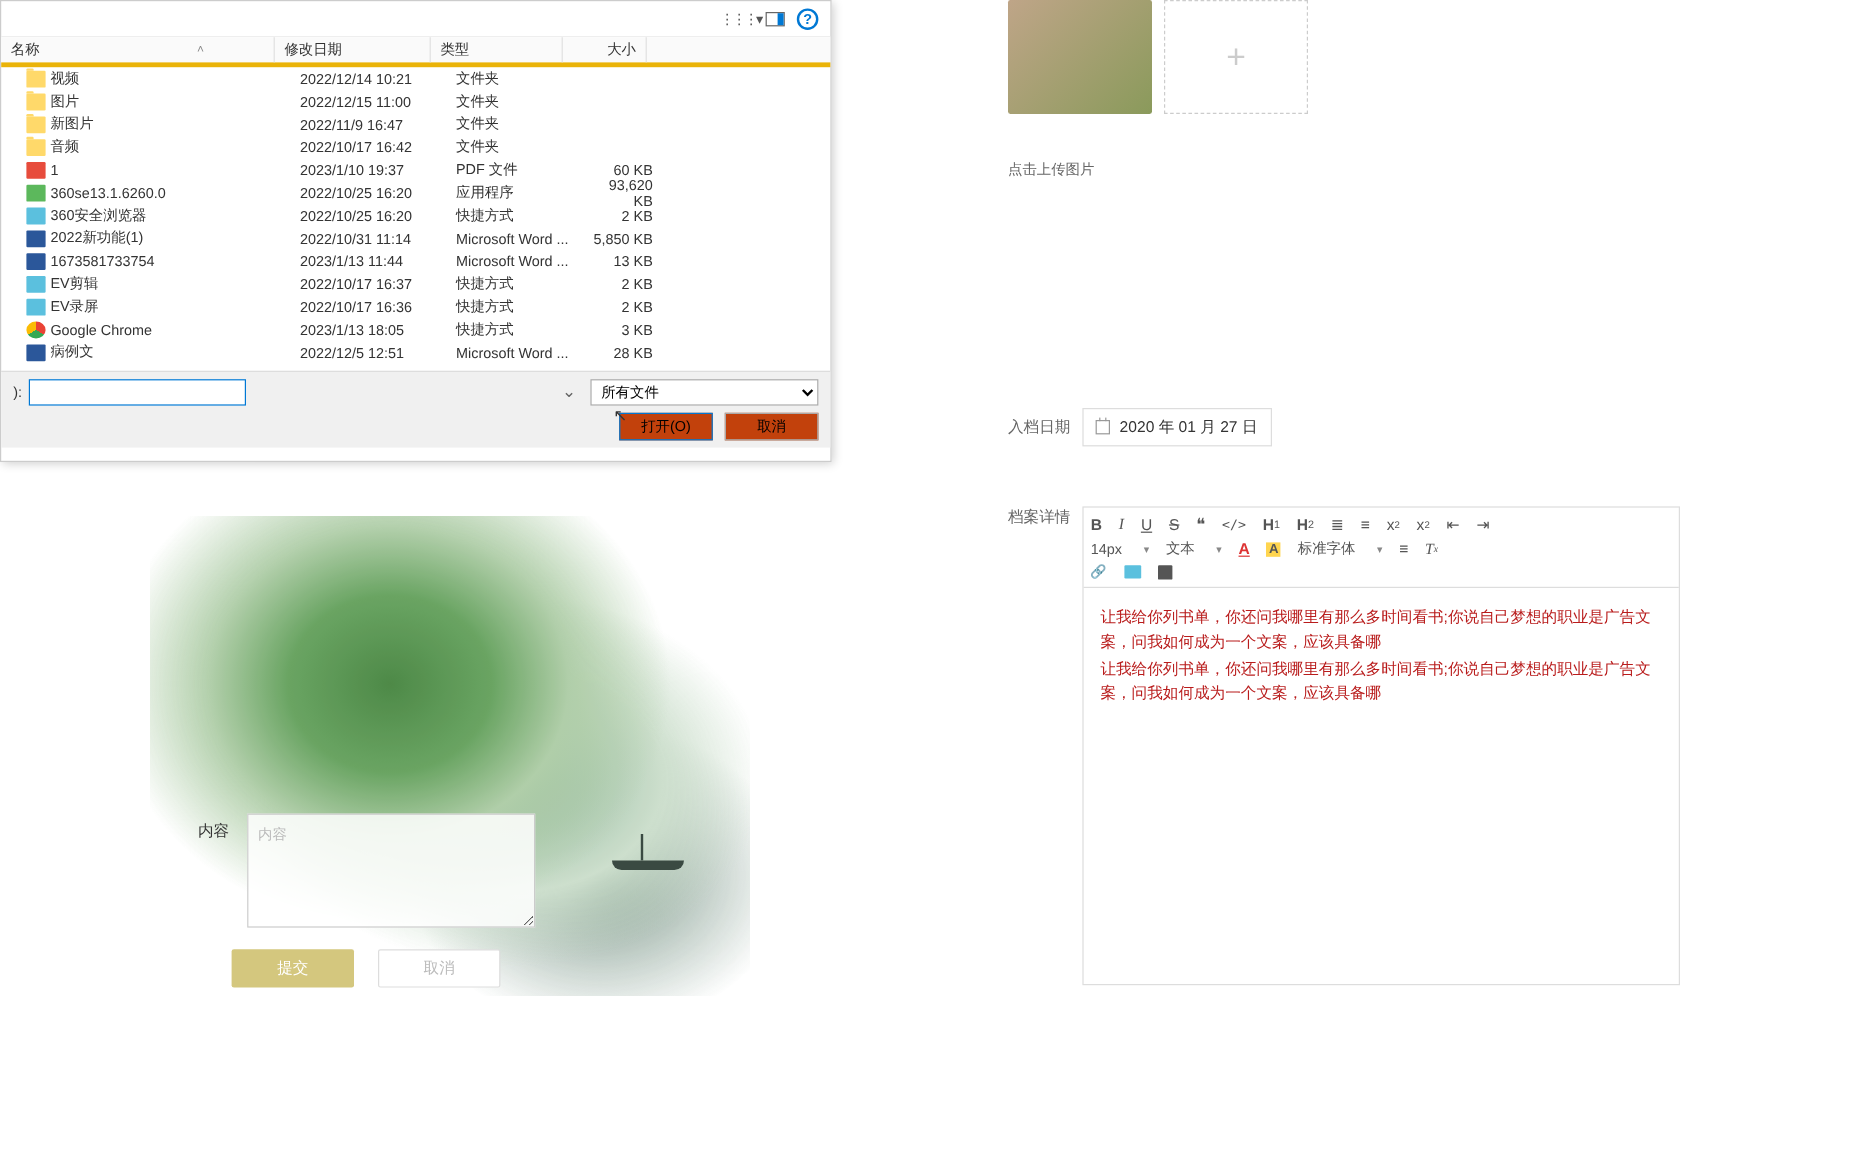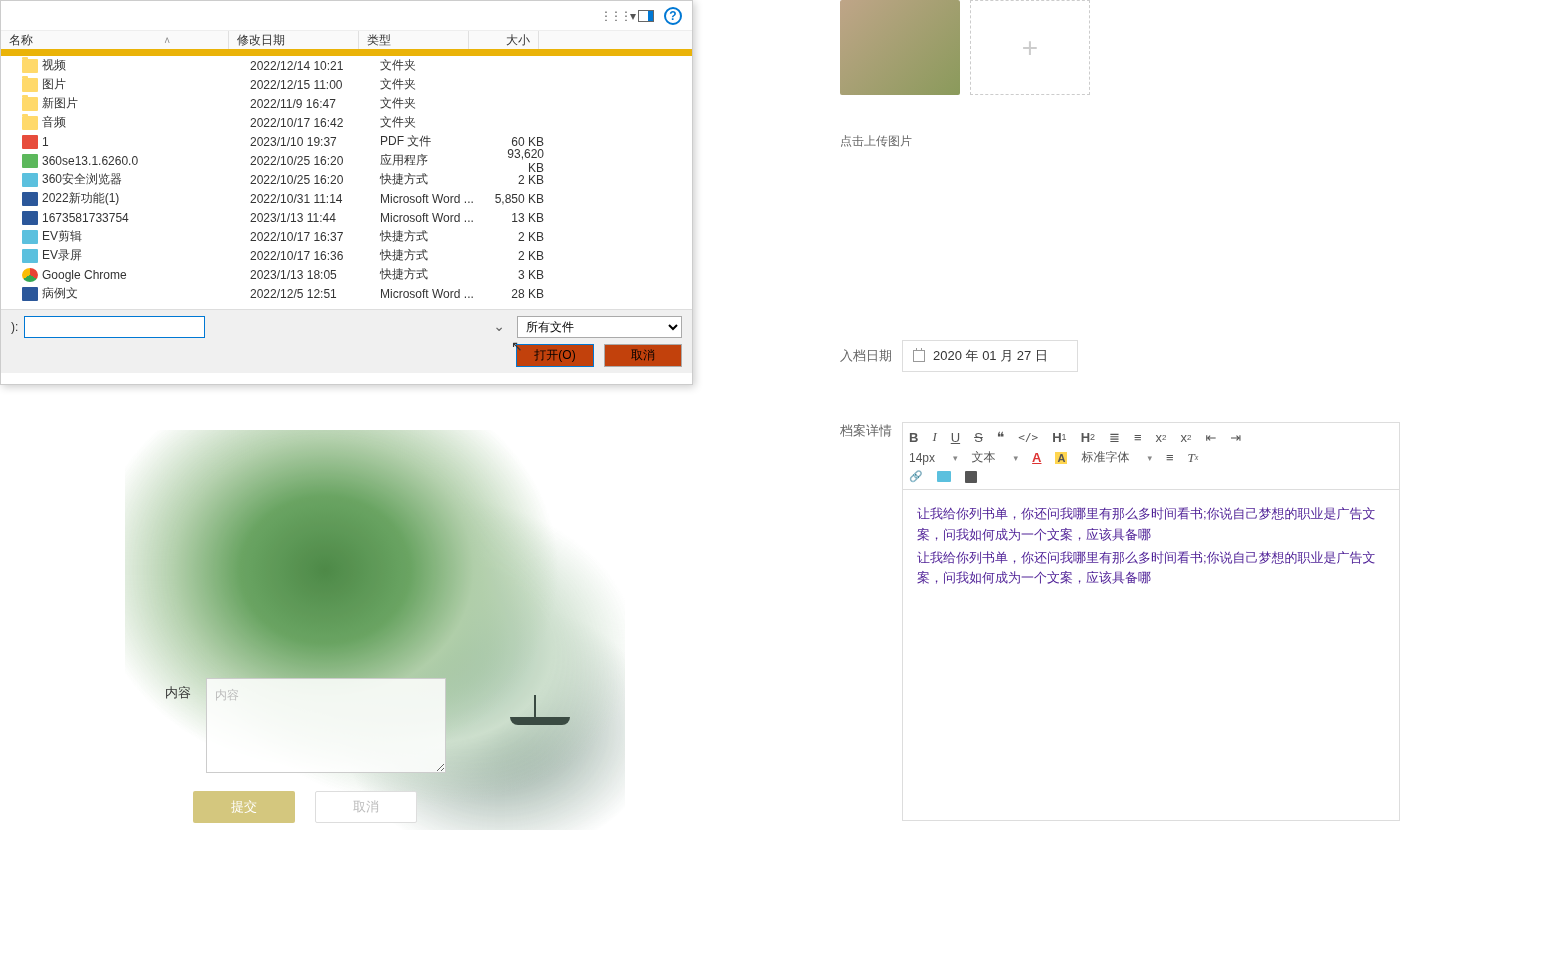--- a/index.html
+++ b/index.html
@@ -7,21 +7,21 @@
     
     
     .file-dialog { position: absolute; top: 0; left: 0; width: 693px; height: 385px; border: 1px solid #ccc; background: #fff; box-shadow: 2px 2px 8px rgba(0,0,0,0.2); }
     .dialog-toolbar { height: 30px; display: flex; justify-content: flex-end; align-items: center; gap: 8px; padding-right: 10px; border-bottom: 1px solid #eee; }
     .toolbar-icon { width: 20px; height: 20px; display: flex; align-items: center; justify-content: center; color: #555; cursor: pointer; }
     .help-icon { color: #0078d4; font-weight: bold; border: 2px solid #0078d4; border-radius: 50%; width: 18px; height: 18px; font-size: 12px; }
     .view-icon::before { content: "⋮⋮⋮"; letter-spacing: -2px; }
     .panel-icon { display: inline-block; width: 16px; height: 12px; border: 1px solid #666; position: relative; }
     .panel-icon::after { content: ""; position: absolute; right: 0; top: 0; bottom: 0; width: 5px; background: #0078d4; }
     
-    .file-header { display: flex; height: 25px; border-bottom: 7px solid #eab308; background: #fafafa; }
+    .file-header { display: flex; height: 25px; border-bottom: 4px solid #eab308; background: #fafafa; }
     .file-header-col { padding: 4px 8px; border-right: 1px solid #e0e0e0; color: #333; font-size: 12px; display: flex; align-items: center; }
     .col-name { width: 228px; }
     .col-date { width: 130px; }
     .col-type { width: 110px; }
     .col-size { width: 70px; text-align: right; justify-content: flex-end; }
     .sort-arrow { margin-left: auto; margin-right: 50px; color: #888; font-size: 10px; }
     
     .file-list { height: 253px; overflow-y: auto; position: relative; margin-left: 13px; }
     .file-list::-webkit-scrollbar { width: 16px; }
     .file-list::-webkit-scrollbar-track { background: #f0f0f0; }
@@ -36,36 +36,36 @@
     .lnk-icon { background: #5bc0de; border-radius: 1px; }
     .doc-icon { background: #2b579a; border-radius: 1px; }
     .chrome-icon { background: conic-gradient(#ea4335 0 120deg, #34a853 120deg 240deg, #fbbc05 240deg 360deg); border-radius: 50%; }
     
     .dialog-bottom { padding: 6px 10px; background: #f0f0f0; border-top: 1px solid #ddd; }
     .filename-row { display: flex; align-items: center; gap: 6px; margin-bottom: 6px; }
     .filename-label { font-size: 12px; }
     .filename-input { flex: 1; height: 22px; border: 1px solid #0078d4; padding: 2px 20px 2px 4px; font-size: 12px; position: relative; }
     .filename-wrap { position: relative; flex: 1; }
     .filename-wrap::after { content: "⌄"; position: absolute; right: 6px; top: 2px; color: #666; font-size: 14px; }
-    .filetype-select { width: 165px; height: 22px; border: 1px solid #aaa; padding: 2px 4px; font-size: 12px; background: #fff; }
+    .filetype-select { width: 190px; height: 22px; border: 1px solid #aaa; padding: 2px 4px; font-size: 12px; background: #fff; }
     .dialog-buttons { display: flex; justify-content: flex-end; gap: 10px; }
     .dialog-btn { width: 78px; height: 23px; border: 1px solid #aaa; background: #c2410c; font-size: 12px; cursor: pointer; }
     .dialog-btn.primary { border: 1px solid #0078d4; }
     
     
     .right-form { position: absolute; right: 145px; top: 0; width: 560px; }
     .image-upload-area { display: flex; gap: 10px; }
     .thumb { width: 120px; height: 95px; background: linear-gradient(135deg, #bfa588 0%, #8a9a5b 100%); border-radius: 2px; object-fit: cover; }
     .add-box { width: 120px; height: 95px; border: 1px dashed #ccc; display: flex; align-items: center; justify-content: center; cursor: pointer; }
     .add-plus { font-size: 28px; color: #ccc; font-weight: 200; }
     .upload-hint { margin-top: 38px; font-size: 12px; color: #666; }
     
     .form-row { display: flex; align-items: center; margin-top: 190px; }
     .form-label { font-size: 13px; color: #666; margin-right: 10px; }
-    .date-input-wrap { border: 1px solid #ddd; padding: 6px 10px; display: flex; align-items: center; gap: 8px; width: 176px; }
+    .date-input-wrap { border: 1px solid #ddd; padding: 6px 10px; display: flex; align-items: center; gap: 8px; width: 158px; }
     .calendar-icon { width: 12px; height: 12px; border: 1px solid #999; position: relative; }
     .calendar-icon::before { content: ""; position: absolute; top: -3px; left: 2px; width: 1px; height: 3px; background: #999; box-shadow: 5px 0 0 #999; }
     .date-value { font-size: 13px; }
     
     .details-row { display: flex; margin-top: 50px; }
     .editor-box { border: 1px solid #ddd; flex: 1; }
     .editor-toolbar { border-bottom: 1px solid #ddd; padding: 4px 6px; }
     .toolbar-row { display: flex; align-items: center; gap: 14px; padding: 2px 0; }
     .tb-btn { cursor: pointer; color: #555; font-size: 13px; display: inline-flex; align-items: center; }
     .tb-btn.bold { font-weight: bold; }
@@ -91,21 +91,21 @@
     .tb-select-wrap::after { content: "▾"; font-size: 9px; color: #888; margin-left: 4px; }
     .tb-color-a { color: #d33; font-weight: bold; text-decoration: underline; text-decoration-color: #d33; }
     .tb-bg-a { background: #ffd54f; padding: 0 2px; font-weight: bold; font-size: 11px; }
     .tb-align::before { content: "≡"; }
     .tb-clear { font-style: italic; font-family: serif; position: relative; }
     .tb-clear::before { content: "T"; }
     .tb-clear::after { content: "x"; font-size: 8px; vertical-align: sub; }
     .tb-link::before { content: "🔗"; font-size: 11px; }
     .tb-image { width: 14px; height: 11px; background: #5bc0de; border-radius: 1px; display: inline-block; }
     .tb-save { width: 12px; height: 12px; background: #555; border-radius: 1px; }
-    .editor-content { padding: 14px; min-height: 330px; font-size: 13px; line-height: 1.6; color: #4c1d95; }
+    .editor-content { padding: 14px; min-height: 330px; font-size: 13px; line-height: 1.6; color: #b91c1c; }
     .editor-content p { margin-bottom: 2px; }
     
     
     .bottom-form { position: absolute; left: 125px; top: 430px; width: 500px; height: 400px; }
     .watercolor-bg { position: absolute; inset: 0; background: radial-gradient(ellipse at 40% 35%, #3b7d34 0%, #5a9b52 20%, #a8c9a0 35%, transparent 55%), radial-gradient(ellipse at 60% 55%, #7ba888 0%, #c8dcc8 30%, transparent 50%), radial-gradient(ellipse at 75% 75%, #6b8a7a 0%, transparent 30%); opacity: 0.9; }
     .boat { position: absolute; right: 55px; bottom: 105px; width: 60px; height: 8px; background: #3a4a42; border-radius: 0 0 30px 30px; }
     .boat::before { content: ""; position: absolute; left: 24px; top: -22px; width: 2px; height: 22px; background: #3a4a42; }
     .form-inner { position: relative; z-index: 2; padding-top: 248px; }
     .content-row { display: flex; align-items: flex-start; gap: 15px; padding-left: 40px; }
     .content-label { font-size: 13px; color: #333; padding-top: 6px; }

